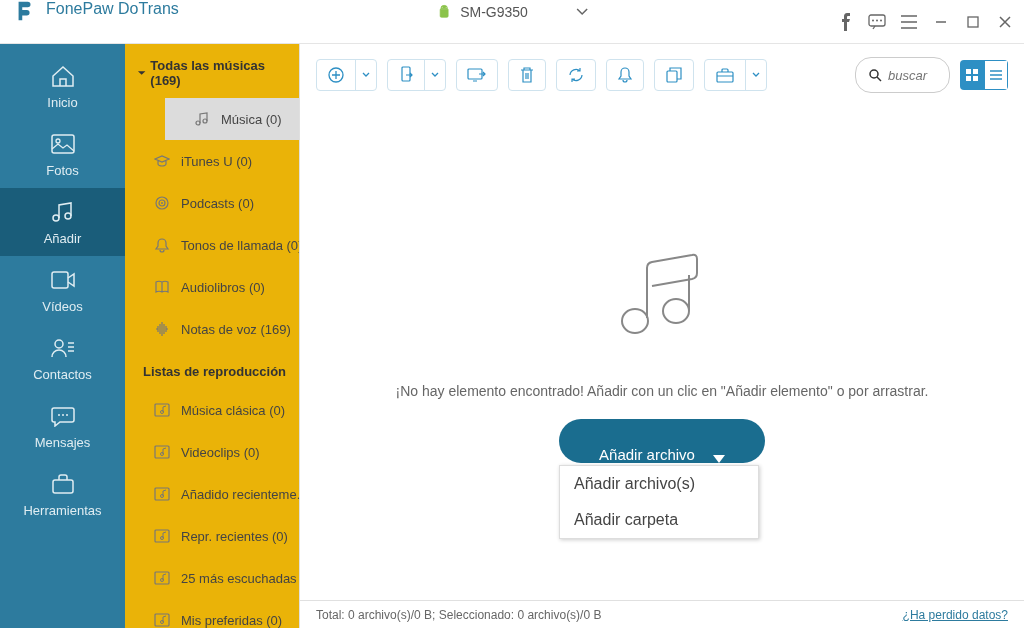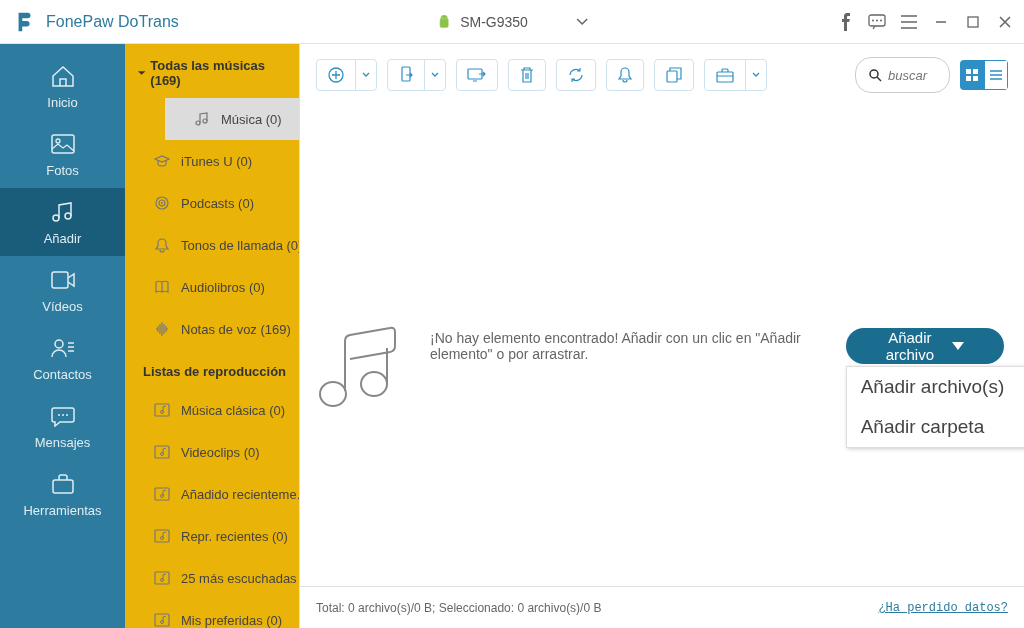--- a/index.html
+++ b/index.html
@@ -1,19 +1,19 @@
 <!DOCTYPE html>
 <html><head>
   <meta charset="utf-8">
   <style>
     * { margin: 0; padding: 0; box-sizing: border-box; font-family: -apple-system, BlinkMacSystemFont, "Segoe UI", Arial, sans-serif; }
     body { width: 1024px; height: 628px; overflow: hidden; background: #fff; display: flex; flex-direction: column; }
     
     
-    .title-bar { height: 44px; display: flex; align-items: center; border-bottom: 1px solid #e5e5e5; padding: 0 10px 0 14px; }
+    .title-bar { height: 44px; display: flex; border-bottom: 1px solid #e5e5e5; padding: 0 10px 0 14px; }
     .logo { width: 22px; height: 22px; margin-right: 10px; display: flex; align-items: center; justify-content: center; }
     .app-title { color: #2d7b9e; font-size: 16px; font-weight: 500; }
     .device-selector { margin-left: auto; margin-right: auto; display: flex; align-items: center; gap: 8px; padding: 4px 12px; cursor: pointer; position: absolute; left: 50%; transform: translateX(-50%); }
     .android-icon { width: 16px; height: 16px; }
     .device-name { color: #555; font-size: 14px; font-weight: 500; }
     .chevron-down { margin-left: 40px; }
     .title-icons { display: flex; gap: 14px; align-items: center; margin-left: auto; }
     .title-icon { width: 18px; height: 18px; cursor: pointer; display: flex; align-items: center; justify-content: center; color: #666; }
     
     
@@ -43,31 +43,31 @@
     .tb-btn.split .tb-main { padding: 0 10px; height: 100%; display: flex; align-items: center; }
     .tb-btn.split .tb-arrow { border-left: 1px solid #cfe3ee; padding: 0 6px; height: 100%; display: flex; align-items: center; }
     .search-box { height: 32px; border: 1px solid #ccc; border-radius: 16px; display: flex; align-items: center; padding: 17px 12px; gap: 6px; margin-left: auto; width: 95px; }
     .search-box input { border: none; outline: none; font-size: 13px; font-style: italic; color: #999; width: 50px; }
     .view-toggle { display: flex; border-radius: 4px; overflow: hidden; }
     .view-btn { width: 24px; height: 30px; display: flex; align-items: center; justify-content: center; cursor: pointer; }
     .view-btn.active { background: #2d8fc4; color: #fff; }
     .view-btn.inactive { background: #fff; border: 1px solid #2d8fc4; color: #2d8fc4; }
     
     
-    .empty-state { flex: 1; display: flex; flex-direction: row; align-items: center; justify-content: center; gap: 20px; position: relative; }
+    .empty-state { flex: 1; display: flex; flex-direction: column; align-items: center; justify-content: center; gap: 20px; position: relative; }
     .music-illustration { width: 120px; height: 120px; margin-top: 60px; }
     .empty-text { color: #666; font-size: 14px; }
-    .add-btn { background: #1a6d8f; color: #fff; border: none; border-radius: 22px; height: 36px; padding: 0 40px; font-size: 15px; display: flex; align-items: center; gap: 18px; cursor: pointer; }
+    .add-btn { background: #1a6d8f; color: #fff; border: none; border-radius: 22px; height: 44px; padding: 0 40px; font-size: 15px; display: flex; align-items: flex-end; gap: 18px; cursor: pointer; }
     .dropdown-menu { position: absolute; top: 100%; left: 0; background: #fff; border: 1px solid #ddd; box-shadow: 1px 1px 4px rgba(0,0,0,0.2); margin-top: 2px; width: 200px; }
-    .dropdown-item { padding: 9px 14px; font-size: 19px; color: #444; cursor: pointer; }
+    .dropdown-item { padding: 9px 14px; font-size: 16px; color: #444; cursor: pointer; }
     .add-wrapper { position: relative; }
     
     
-    .status-bar { height: 42px; border-top: 1px solid #e0e0e0; display: flex; align-items: center; padding: 0 16px; font-size: 12px; color: #666; }
-    .lost-data { margin-left: auto; color: #2d7b9e; text-decoration: underline; cursor: pointer; font-family: Liberation Mono, monospace; }
+    .status-bar { height: 28px; border-top: 1px solid #e0e0e0; display: flex; align-items: center; padding: 0 16px; font-size: 12px; color: #666; }
+    .lost-data { margin-left: auto; color: #2d7b9e; text-decoration: underline; cursor: pointer; }
     
     svg { display: block; }
   </style>
 </head>
 <body>
 
 <div class="title-bar">
   <div class="logo">
     <svg viewBox="0 0 24 24" width="22" height="22">
         <path fill="#2d7b9e" d="M5 2h10c2 0 3 1 3 3s-1 3-3 3h-6v3h5c2 0 3 1 3 3s-1 3-3 3H9v5H5V2z"></path>

